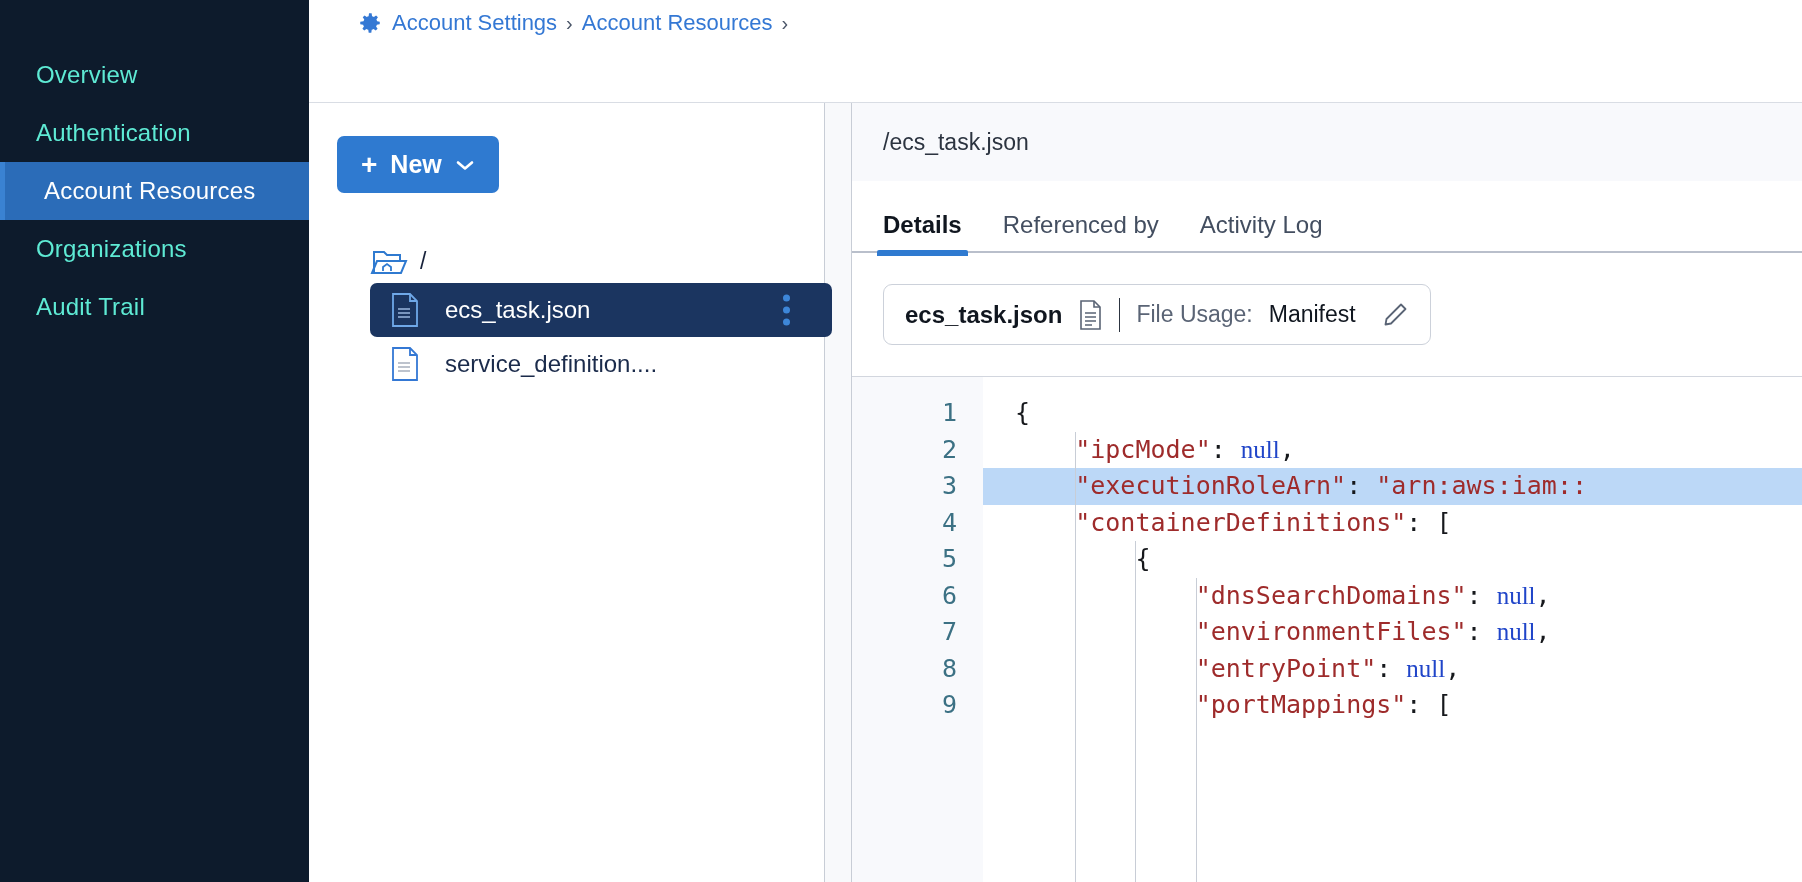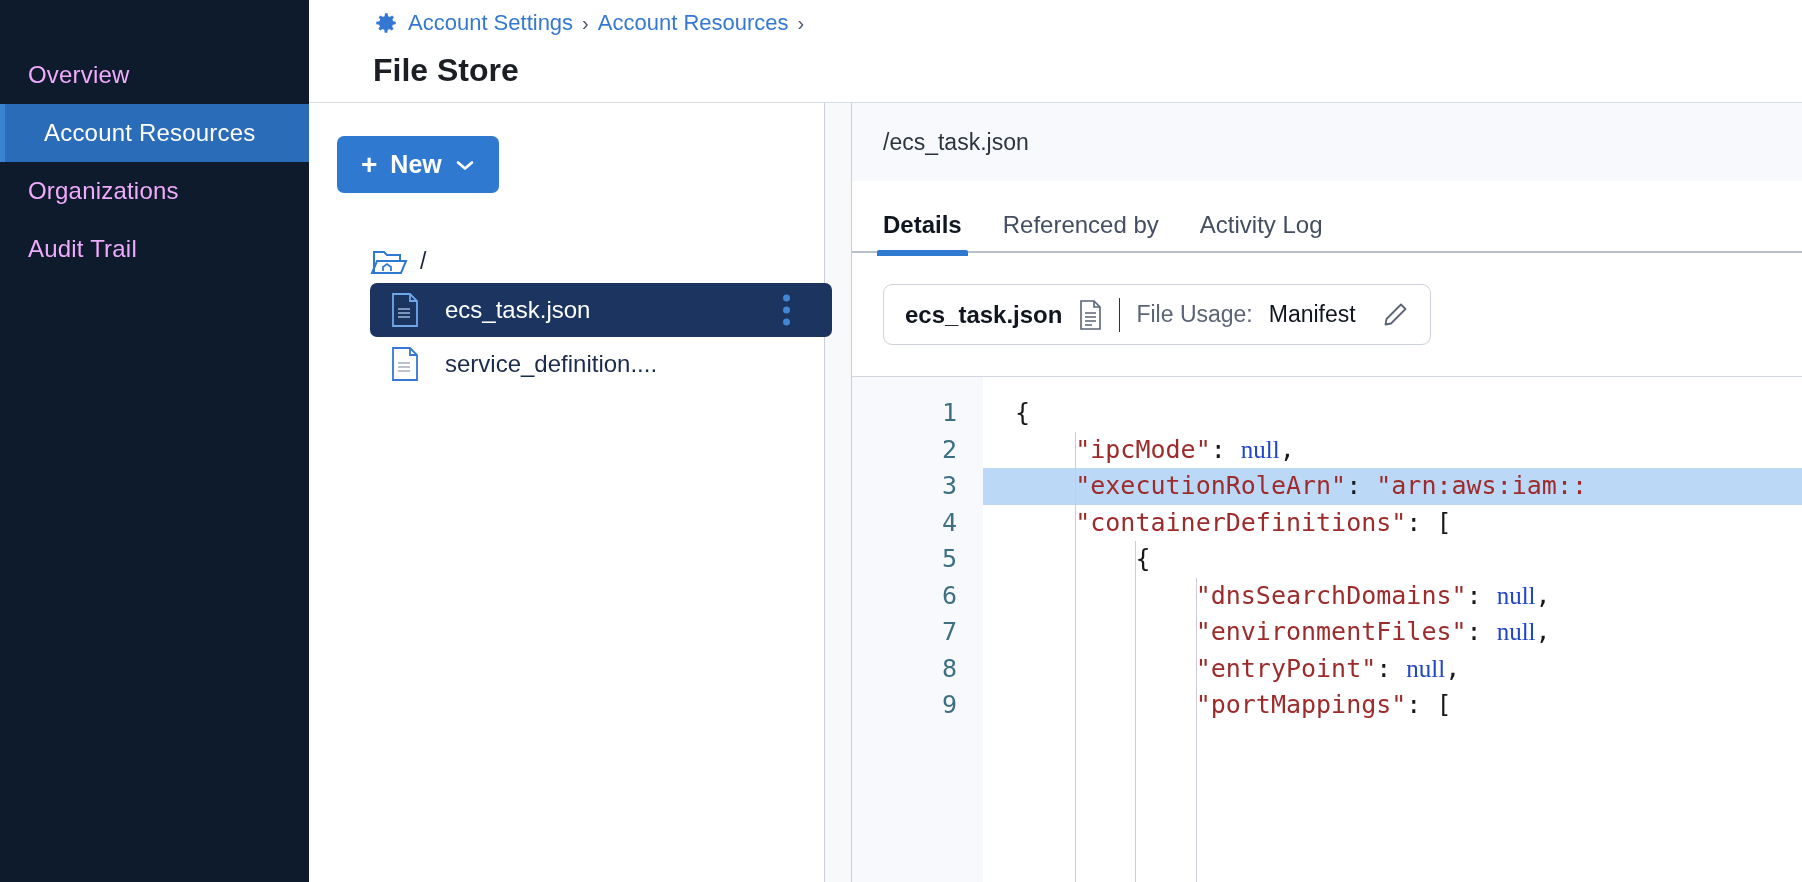--- a/index.html
+++ b/index.html
@@ -14,42 +14,42 @@
   
   .sidebar {
     width: 309px; min-width: 309px; height: 882px;
     background: #0d1b2c;
     padding-top: 46px;
     display: flex; flex-direction: column;
   }
   .nav-item {
     height: 58px;
     display: flex; align-items: center;
-    padding-left: 28px;
-    color: #f0abfc;
+    padding-left: 36px;
+    color: #5eead4;
     font-size: 24px;
     letter-spacing: .2px;
     cursor: pointer;
     white-space: nowrap;
   }
   .nav-item.active {
     background: #2b6cb8;
     color: #ffffff;
     border-left: 5px solid #3a82d2;
     padding-left: 39px;
   }
 
   
   .content { flex: 1; display: flex; flex-direction: column; min-width: 0; }
 
   .topbar {
     height: 103px; min-height: 103px;
     background: #ffffff;
     border-bottom: 1px solid #d9dde4;
-    padding-left: 64px;
+    padding-left: 48px;
     display: flex; flex-direction: column; justify-content: flex-start;
     padding-top: 6px;
   }
   .breadcrumb {
     display: flex; align-items: center;
     gap: 9px;
     height: 34px;
     font-size: 22px;
   }
   .gear-icon { width: 26px; height: 26px; display: block; }
@@ -214,20 +214,23 @@
   }
 </style>
 </head>
 <body>
 
 <div class="app">
 
   <nav class="sidebar" id="sidebar">
       <div class="nav-item">
         <span>Overview</span>
+      </div>
+      <div class="nav-item">
+        <span>Authentication</span>
       </div>
       <div class="nav-item active">
         <span>Account Resources</span>
       </div>
       <div class="nav-item">
         <span>Organizations</span>
       </div>
       <div class="nav-item">
         <span>Audit Trail</span>
       </div>
@@ -241,21 +244,20 @@
           <svg class="gear-icon" viewBox="0 0 24 24" fill="#3478d4">
             <path d="M12 8.2a3.8 3.8 0 100 7.6 3.8 3.8 0 000-7.6zm0 6a2.2 2.2 0 110-4.4 2.2 2.2 0 010 4.4z"></path>
             <path d="M21 13.2v-2.4l-2.4-.4a6.9 6.9 0 00-.7-1.7l1.4-2-1.7-1.7-2 1.4a6.9 6.9 0 00-1.7-.7L13.5 3h-2.4l-.4 2.7a6.9 6.9 0 00-1.7.7l-2-1.4L5.3 6.7l1.4 2a6.9 6.9 0 00-.7 1.7L3 10.8v2.4l2.7.4c.16.6.4 1.17.7 1.7l-1.4 2 1.7 1.7 2-1.4c.53.3 1.1.54 1.7.7l.4 2.7h2.4l.4-2.7c.6-.16 1.17-.4 1.7-.7l2 1.4 1.7-1.7-1.4-2c.3-.53.54-1.1.7-1.7l2.4-.4z"></path>
           </svg>
         </span>
         <span class="crumb-link">Account Settings</span>
         <span class="crumb-sep">›</span>
         <span class="crumb-link">Account Resources</span>
         <span class="crumb-sep">›</span>
       </div>
-      <h1 class="page-title">File Store</h1>
     </header>
 
     <div class="panes">
 
       <section class="tree-pane">
         <button class="new-button">
           <span class="plus-glyph">+</span>
           <span>New</span>
           <span>
             <svg class="chev" viewBox="0 0 20 12" fill="none" stroke="#ffffff" stroke-width="2.6" stroke-linecap="round" stroke-linejoin="round">

